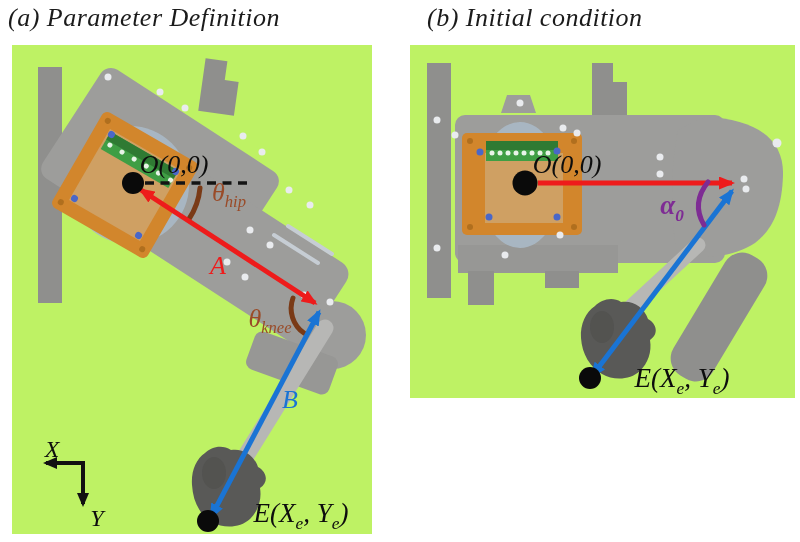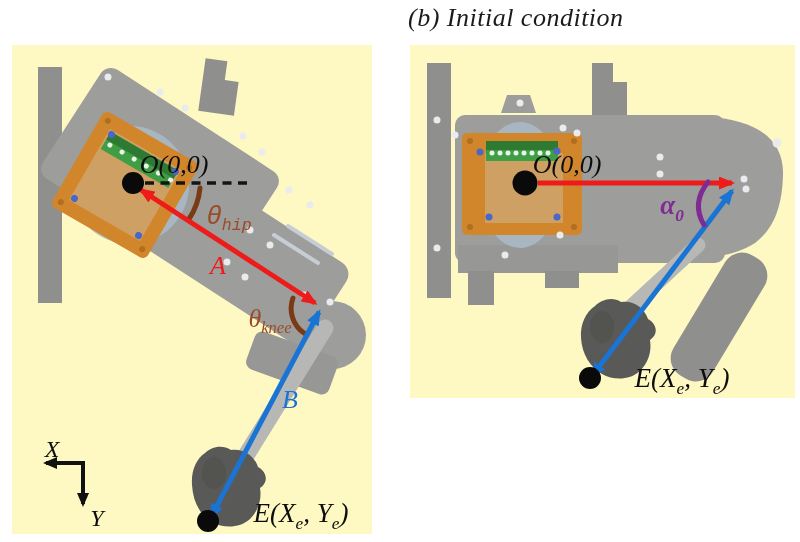--- a/index.html
+++ b/index.html
@@ -1,36 +1,37 @@
 <!DOCTYPE html>
 <html><head>
 <meta charset="utf-8">
 <style>
   html,body{margin:0;padding:0;background:#ffffff;}
   .fig{position:relative;width:800px;height:542px;background:#ffffff;overflow:hidden;
        font-family:"Liberation Serif","DejaVu Serif",serif;}
   .title{position:absolute;font-style:italic;font-size:26px;color:#1b1b1b;
          letter-spacing:0.5px;white-space:nowrap;}
   .title-a{left:8px;top:3px;}
-  .title-b{left:408px;top:3px;}
-  .panel{position:absolute;background:#fef9c3;}
+  .title-b{left:427px;top:3px;}
+  .panel{position:absolute;background:#bef264;}
   .panel-a{left:12px;top:45px;width:360px;height:489px;}
   .panel-b{left:410px;top:45px;width:385px;height:353px;}
   .panel svg{position:absolute;left:0;top:0;}
   .lbl{position:absolute;transform:translate(-50%,-50%);font-style:italic;
        white-space:nowrap;color:#0d0d0d;line-height:1;}
   .lbl sub{font-size:0.64em;font-style:italic;}
   .f26{font-size:26px;} .f27{font-size:27px;} .f24{font-size:24px;}
   .red{color:#ee1b1b;} .blue{color:#1a74d4;} .brown{color:#9a4b28;} .purple{color:#7e2c94;}
 </style>
 </head>
 <body>
 
 <div class="fig">
 
+  <div class="title title-a">(a) Parameter Definition</div>
   <div class="title title-b">(b) Initial condition</div>
 
   <div class="panel panel-a">
     <svg width="360" height="489" viewBox="0 0 360 489">
       <defs>
         <marker id="aRed" markerUnits="userSpaceOnUse" markerWidth="16" markerHeight="13" refX="13" refY="6.5" orient="auto-start-reverse">
           <path d="M0,0 L16,6.5 L0,13 Z" fill="#ee1b1b"></path>
         </marker>
         <marker id="aBlue" markerUnits="userSpaceOnUse" markerWidth="16" markerHeight="13" refX="13" refY="6.5" orient="auto-start-reverse">
           <path d="M0,0 L16,6.5 L0,13 Z" fill="#1a74d4"></path>
@@ -110,21 +111,21 @@
       <circle cx="121" cy="138" r="11" fill="#0a0a0a"></circle>
       <circle cx="196" cy="476" r="11" fill="#0a0a0a"></circle>
 
       <g stroke="#111111" stroke-width="4">
         <line x1="73" y1="418" x2="34" y2="418" marker-end="url(#aBlk)"></line>
         <line x1="71" y1="416" x2="71" y2="459" marker-end="url(#aBlk)"></line>
       </g>
     </svg>
 
     <span class="lbl f26" style="left:162px;top:120px;">O(0,0)</span>
-    <span class="lbl f26 brown" style="left:217px;top:174px;font-family:Liberation Mono, monospace;"><span>θ</span><sub>hip</sub></span>
+    <span class="lbl f26 brown" style="left:217px;top:150px;"><span>θ</span><sub>hip</sub></span>
     <span class="lbl f26 red" style="left:206px;top:221px;">A</span>
     <span class="lbl f26 brown" style="left:246px;top:276px;margin-left:12px;"><span>θ</span><sub>knee</sub></span>
     <span class="lbl f26 blue" style="left:278px;top:355px;">B</span>
     <span class="lbl f27" style="left:289px;top:471px;"><span>E(X</span><sub>e</sub><span>, Y</span><sub>e</sub><span>)</span></span>
     <span class="lbl f24" style="left:40px;top:404px;">X</span>
     <span class="lbl f24" style="left:85px;top:473px;">Y</span>
   </div>
 
   <div class="panel panel-b">
     <svg width="385" height="353" viewBox="0 0 385 353">

